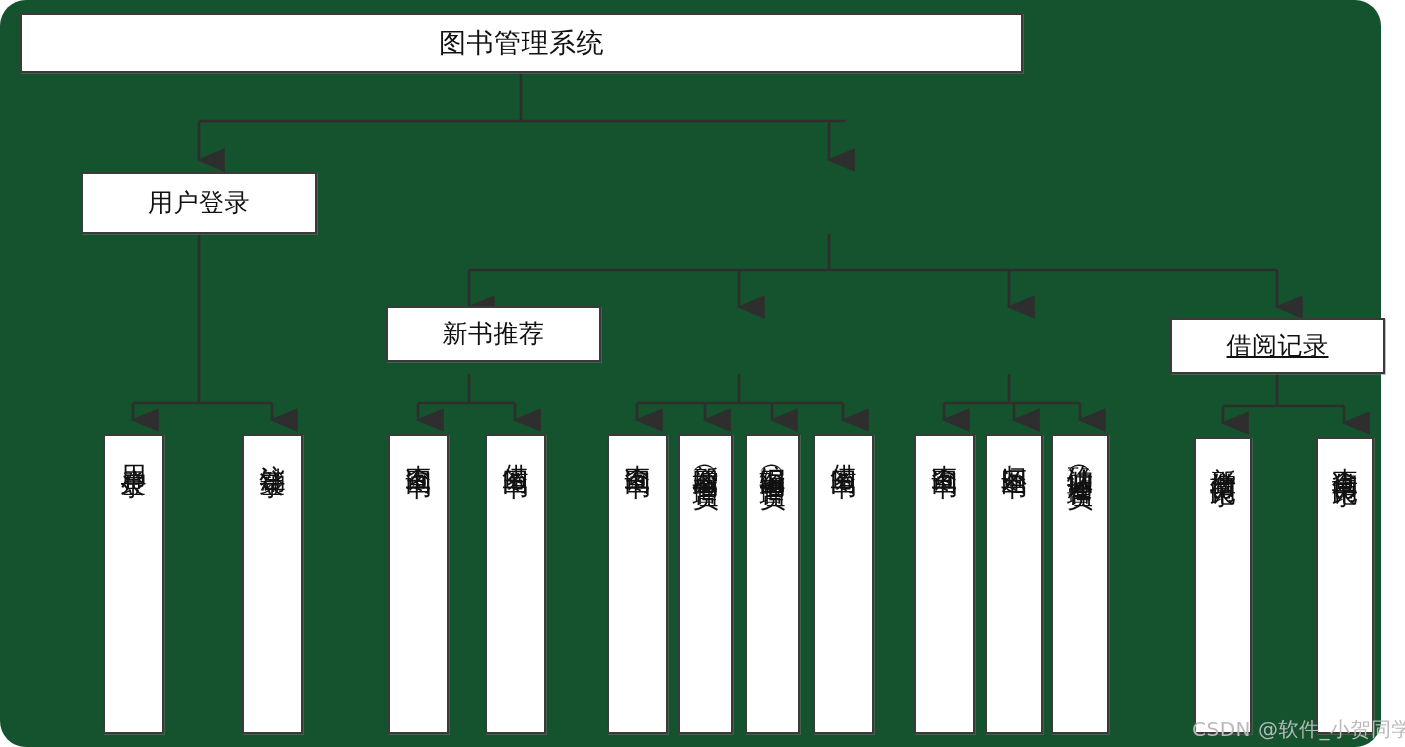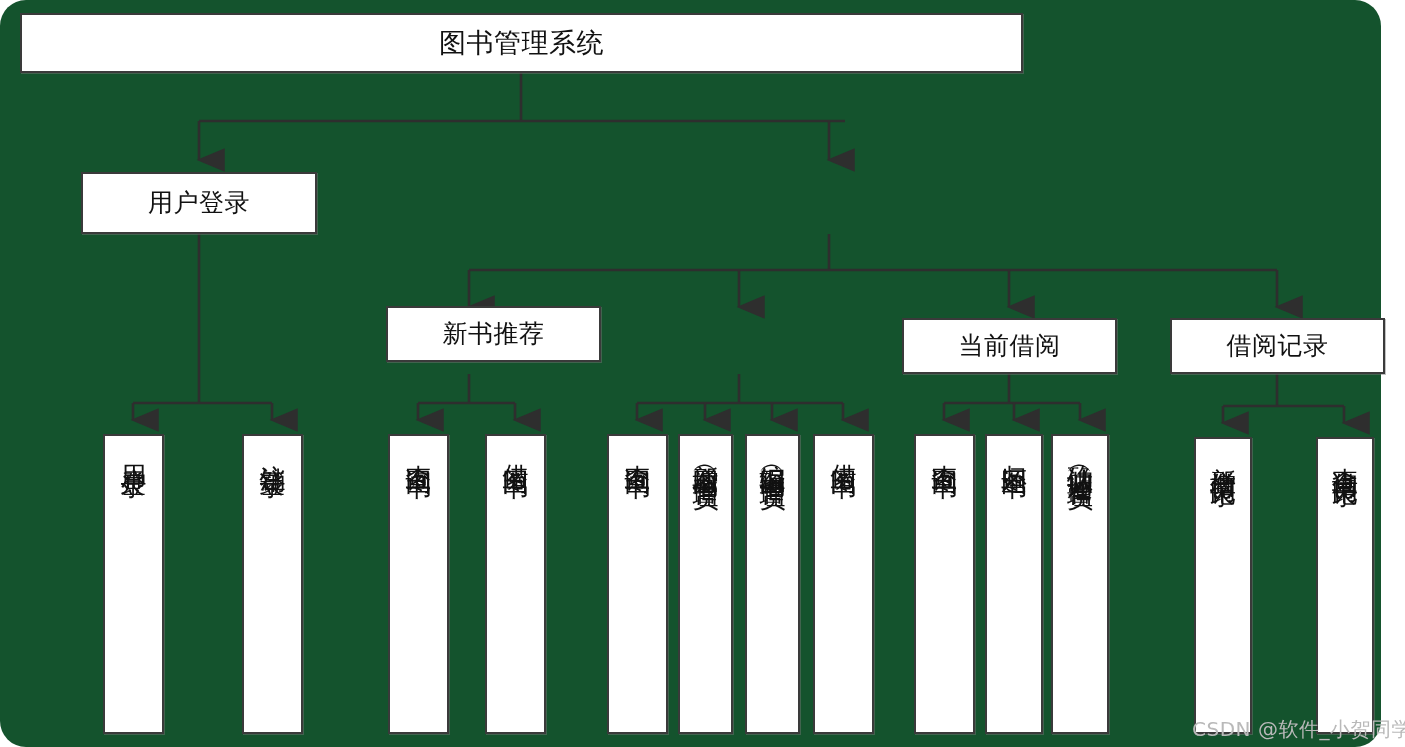--- a/index.html
+++ b/index.html
@@ -134,25 +134,22 @@
   <div class="node horizontal" style="left:81px; top:172px; width:236px; height:62px;">
     <span class="label">用户登录</span>
   </div>
 
 
   <div class="node horizontal" style="left:362px; top:306px; width:215px; height:56px;margin-left:24px;">
     <span class="label">新书推荐</span>
   </div>
 
 
-  <div class="node horizontal" style="left:902px; top:318px; width:215px; height:56px;">
-    <span class="label">当前借阅</span>
-  </div>
-
-  <div class="node horizontal" style="left:1170px; top:318px; width:215px; height:56px;">
+
+  <div class="node horizontal" style="left:1170px; top:318px; width:215px; height:56px;text-decoration:underline;">
     <span class="label">借阅记录</span>
   </div>
 
   <div class="node vertical" style="left:103px; top:434px; width:61px; height:300px;">
     <span class="label">用户登录</span>
   </div>
 
   <div class="node vertical" style="left:242px; top:434px; width:61px; height:300px;">
     <span class="label">注销登录</span>
   </div>

